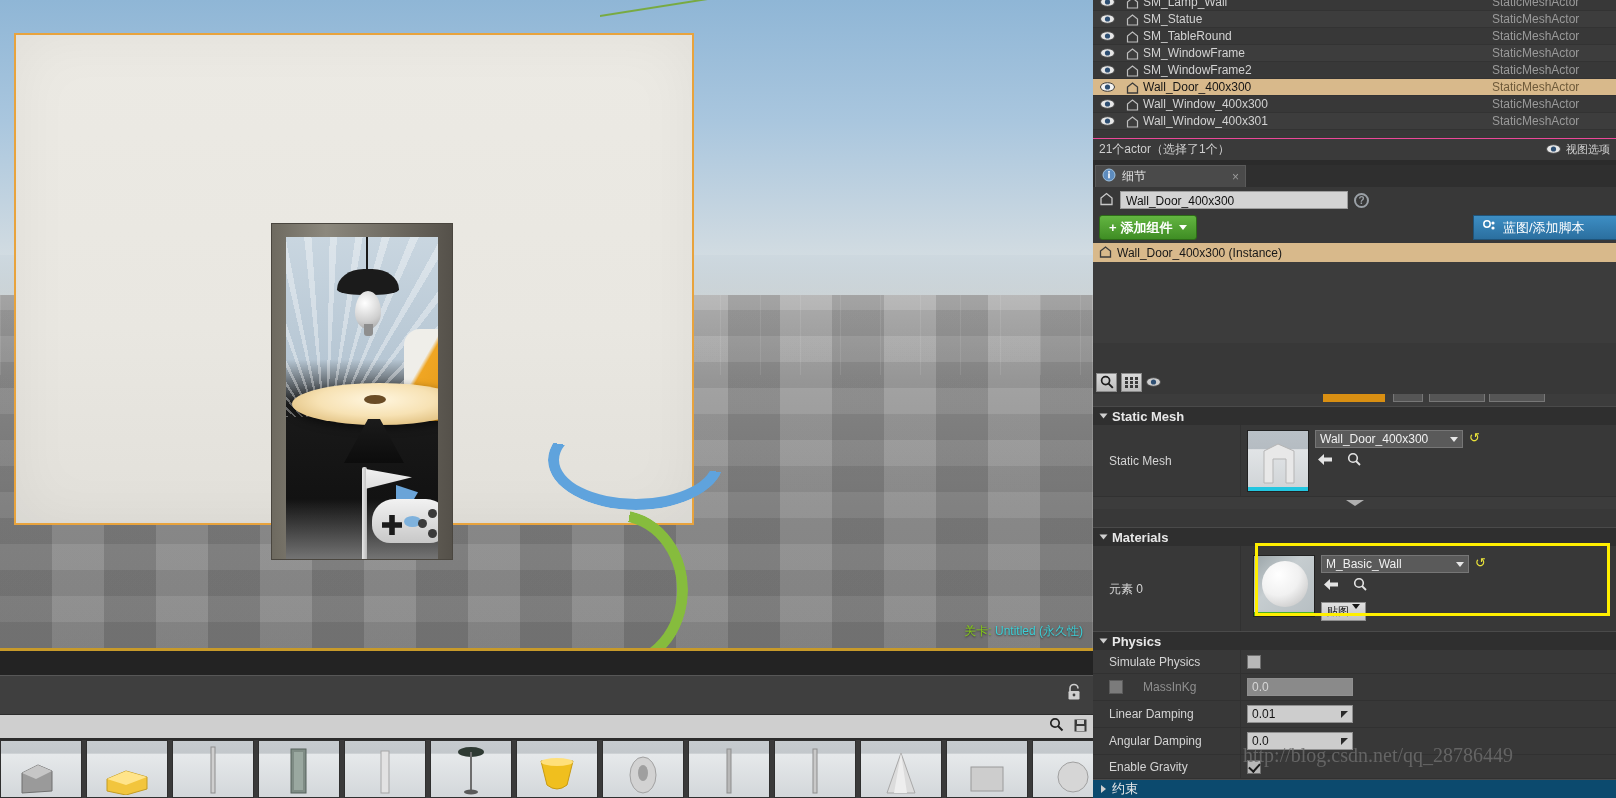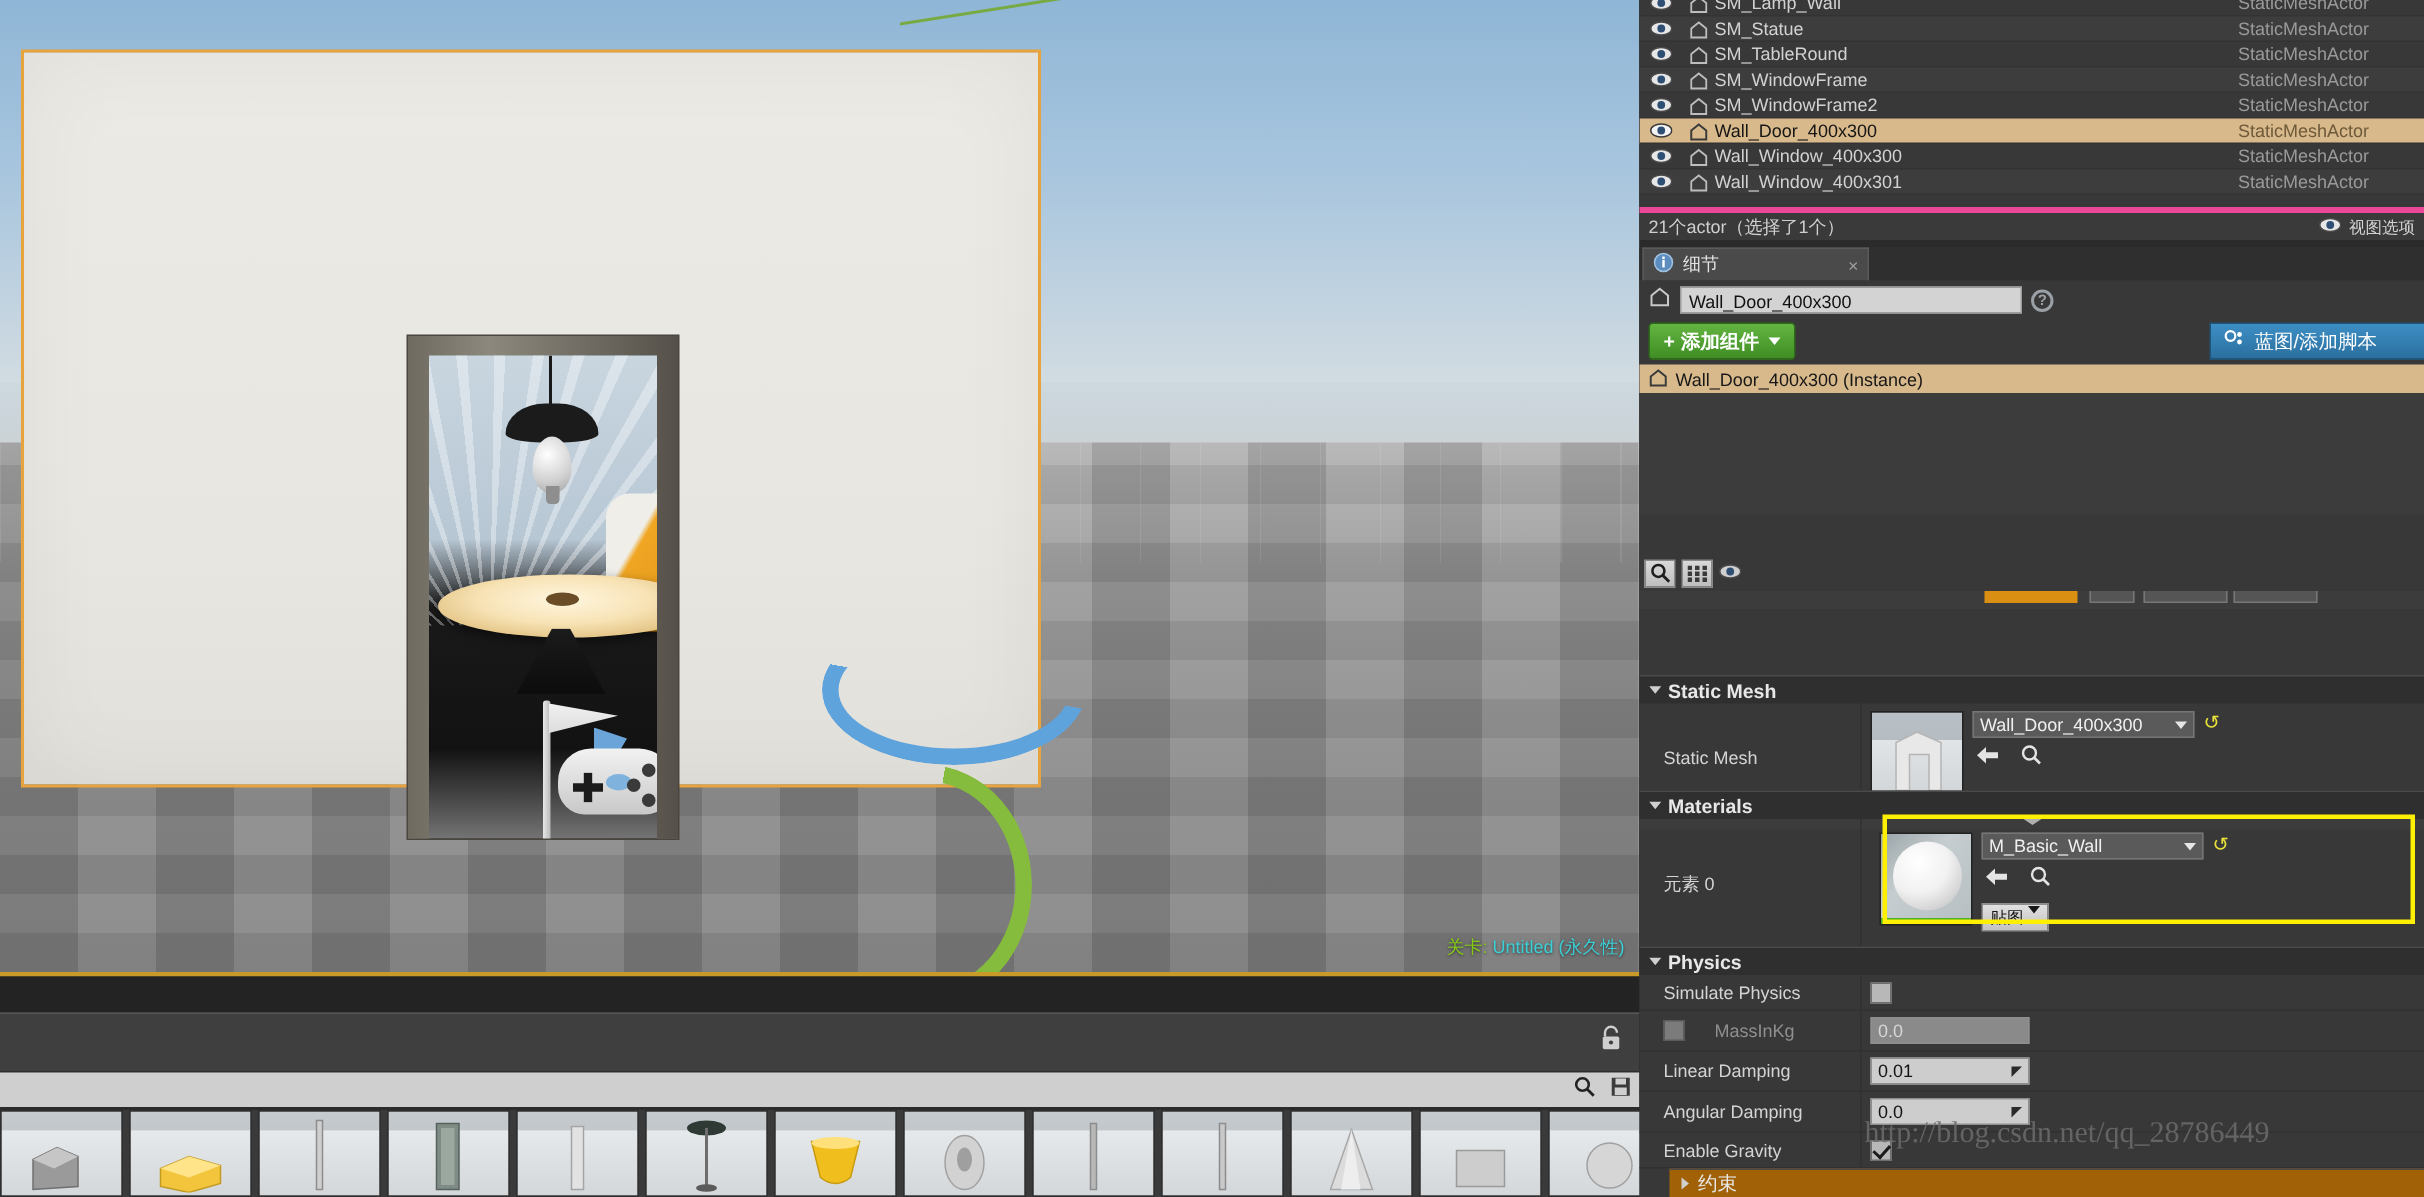--- a/index.html
+++ b/index.html
@@ -178,21 +178,21 @@
   }
   .ol-row.alt { background:#3d3d3d; }
   .ol-row.sel { background:#d8b98b; color:#151515; }
   .ol-eye { width:28px; display:flex; justify-content:center; align-items:center; }
   .ol-type-icon { width:22px; display:flex; justify-content:center; align-items:center;}
   .ol-name { flex:1; white-space:nowrap; overflow:hidden; }
   .ol-class { width:124px; color:#9a9a9a; font-size:12px; }
   .ol-row.sel .ol-class { color:#6e5a3a; }
   #outliner-status {
     position:absolute; left:0; top:138px; width:523px; height:22px; background:#3a3a3a;
-    border-top:4px solid #ec4899; display:flex; align-items:center;
+    border-top:1px solid #ec4899; display:flex; align-items:center;
     font-size:12px; color:#cfcfcf; padding:0 6px; justify-content:space-between;
   }
   .ol-viewopts { display:flex; align-items:center; gap:5px; color:#d2d2d2; }
 
   
   #details { position:absolute; left:0; top:165px; width:523px; height:633px; background:#383838; }
   #details-tab {
     position:absolute; left:2px; top:0; width:151px; height:22px;
     background:#4a4a4a; border:1px solid #5a5a5a; border-bottom:none;
     display:flex; align-items:center; gap:6px; padding:0 6px;
@@ -689,21 +689,21 @@
       </div>
 
       <div style="position:absolute;left:0;top:229px;width:523px;height:12px;overflow:hidden;background:#3c3c3c;">
         <div style="position:absolute;left:230px;top:-6px;width:62px;height:14px;background:#d98f12;"></div>
         <div style="position:absolute;left:300px;top:-6px;width:30px;height:14px;background:#555;border:1px solid #777;"></div>
         <div style="position:absolute;left:336px;top:-6px;width:56px;height:14px;background:#555;border:1px solid #777;"></div>
         <div style="position:absolute;left:396px;top:-6px;width:56px;height:14px;background:#555;border:1px solid #777;"></div>
         <div style="position:absolute;left:16px;top:-6px;width:60px;height:14px;background:transparent;"></div>
       </div>
 
-      <div style="position:absolute;left:0;top:241px;width:523px;margin-top:44px;">
+      <div style="position:absolute;left:0;top:241px;width:523px;">
         <div class="sect-header">
           <span class="tri open"></span>
           <span>Static Mesh</span>
         </div>
         <div class="prop-row" style="min-height:72px;">
           <div class="prop-label">Static Mesh</div>
           <div class="prop-value" style="align-items:flex-start;padding-top:5px;">
             <div class="thumb">
               <svg width="62" height="58" viewBox="0 0 62 58" style="position:absolute;left:0;top:2px;">
                 <path d="M16 50 L16 18 L30 11 L46 18 L46 50 L38 50 L38 26 L25 26 L25 50 Z" fill="#e8e8e8" stroke="#b5b5b5"></path>
@@ -837,21 +837,21 @@
           </div>
         </div>
 
         <div class="prop-row">
           <div class="prop-label">Enable Gravity</div>
           <div class="prop-value">
             <span class="checkbox checked"></span>
           </div>
         </div>
 
-        <div class="sect-header" style="background:#a16207;font-weight:normal;margin-left:20px;">
+        <div class="sect-header" style="background:#0c4a6e;font-weight:normal;">
           <span class="tri"></span>
           <span>约束</span>
         </div>
       </div>
     </div>
   </div>
 
   <div id="watermark">http://blog.csdn.net/qq_28786449</div>
 </div>
 

